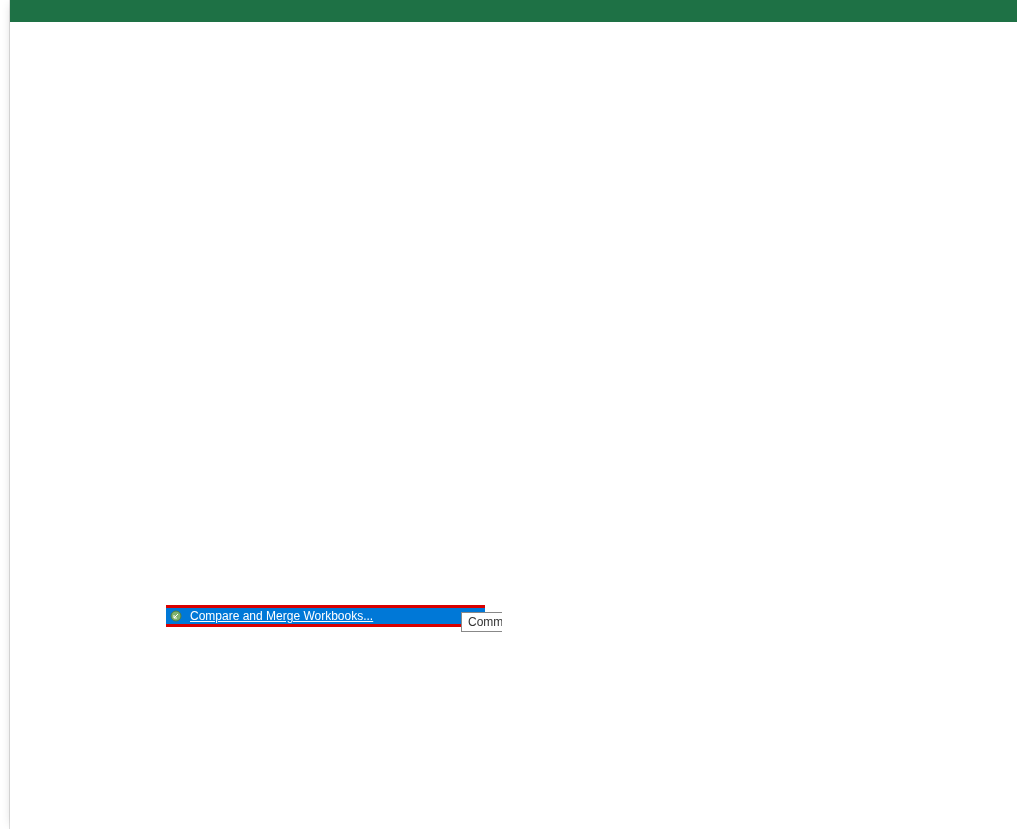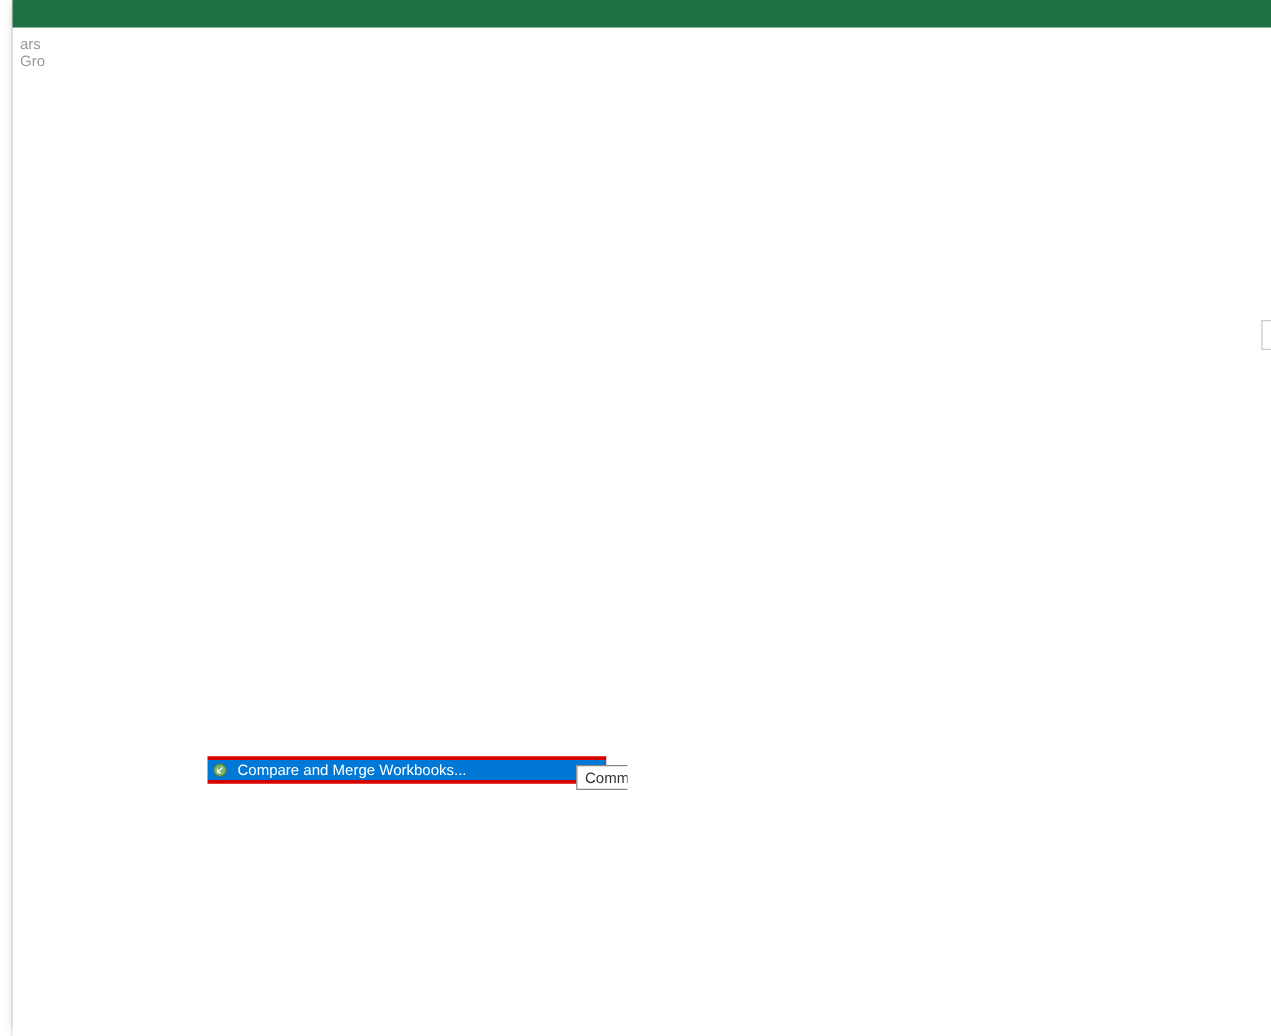--- a/index.html
+++ b/index.html
@@ -59,21 +59,21 @@
     display:flex; align-items:center; height:16px; padding:0 2px; gap:6px;
     white-space:nowrap; color:#222;
   }
   .list-item .mini-icon {
     width:16px; height:16px; display:flex; align-items:center; justify-content:center;
     font-size:11px; color:#555;
   }
   .list-item .mini-icon svg { width:14px; height:14px; }
   .list-item .lbl { flex:1; overflow:hidden; text-overflow:ellipsis; }
   .list-item .sub { width:10px; text-align:center; color:#555; font-size:10px;}
-  .list-item.sel { background:#0078d7; color:#fff; }
+  .list-item.sel { background:#0078d7; color:#fff;text-decoration:underline; }
   .list-item.sel .mini-icon, .list-item.sel .sub { color:#fff; }
   .list-red { border:3px solid #d90000; margin:-3px; position:relative; z-index:2;}
   .scrollbar { width:17px; background:#f0f0f0; border-left:1px solid #ccc; display:flex; flex-direction:column;}
   .scrollbar .sb-btn { height:17px; text-align:center; font-size:9px; color:#555; line-height:17px;}
   .scrollbar .sb-track { flex:1; position:relative; }
   .scrollbar .sb-thumb { position:absolute; left:2px; right:2px; top:0; height:70px; background:#c4c4c4;}
   .btn {
     min-width:70px; height:22px; border:1px solid #8a8a8a; background:#fdfdfd;
     display:flex; align-items:center; justify-content:center; padding:0 10px; color:#333;
   }
@@ -716,19 +716,14 @@
     </div>
 
     <div class="footer">
       <div class="btn" style="min-width:76px">OK</div>
       <div class="btn" style="min-width:76px">Cancel</div>
     </div>
   </div>
 
   <div class="bg-right">
     <div class="bg-right-top"></div>
-    <div class="bg-right-body">
-      <div>ars</div>
-      <div>Gro</div>
-      <div style="position:absolute; right:0; top:256px; width:8px; height:24px; border:1px solid #ccc; border-right:none;"></div>
-    </div>
   </div>
 </div>
 
 </body></html>

